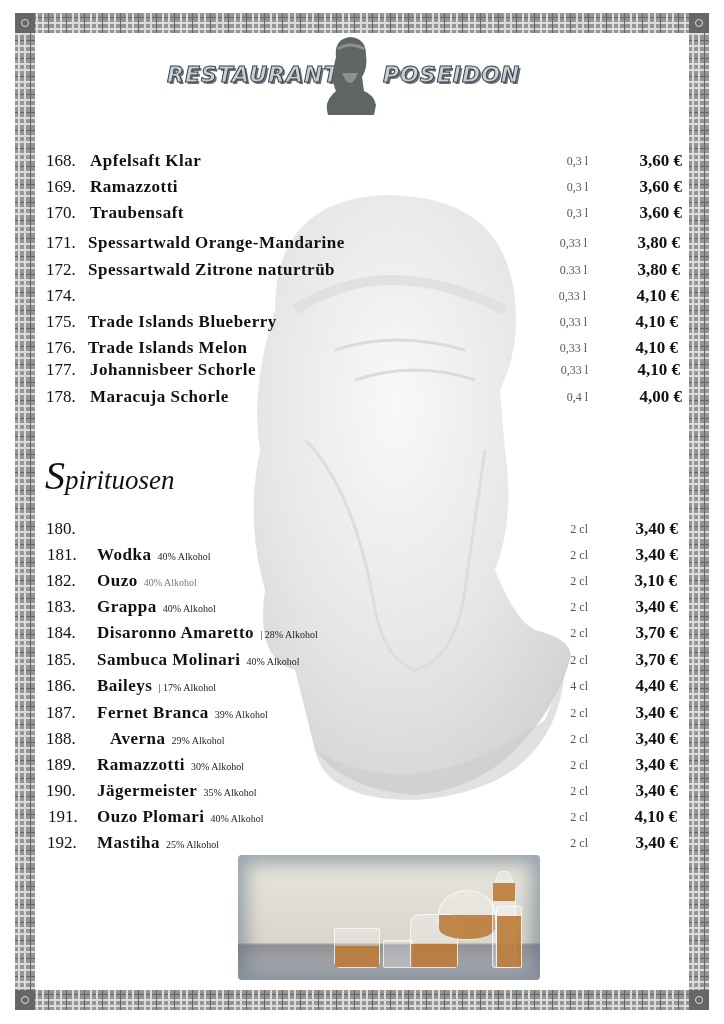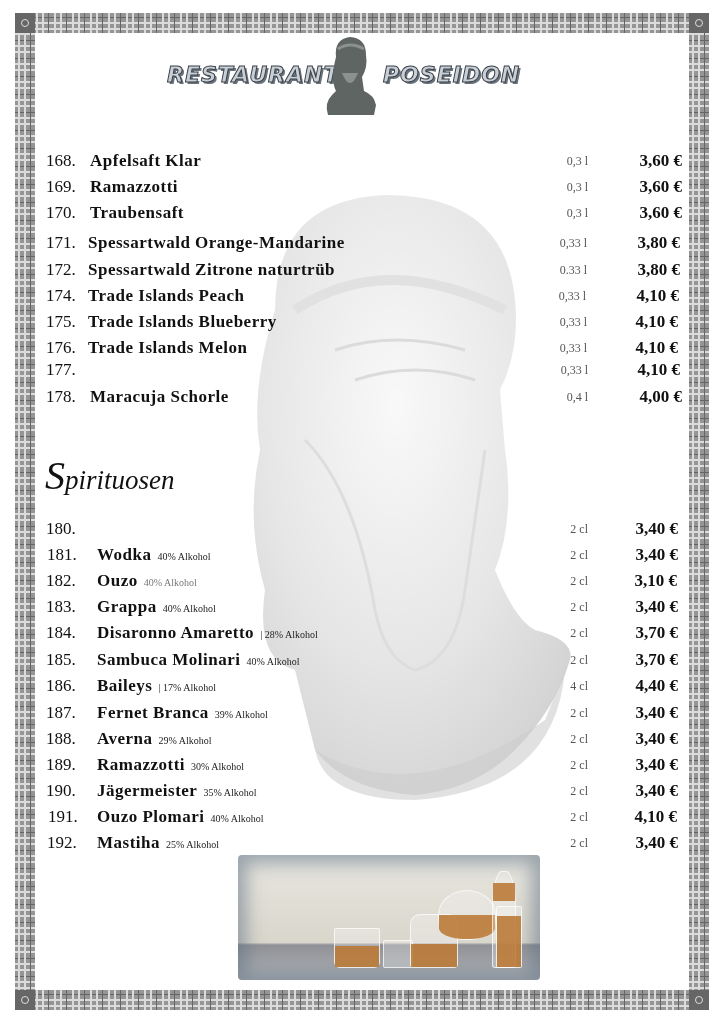--- a/index.html
+++ b/index.html
@@ -101,38 +101,38 @@
     <span class="price" style="left:600px">3,80 €</span>
   </div>
   <div class="row" style="top:259px">
     <span class="num" style="left:46px">172.</span>
     <span class="name" style="left:88px">Spessartwald Zitrone naturtrüb</span>
     <span class="vol" style="left:517px">0.33 l</span>
     <span class="price" style="left:600px">3,80 €</span>
   </div>
   <div class="row" style="top:285px">
     <span class="num" style="left:46px">174.</span>
-    <span class="name" style="left:88px">Trade Islands Peach</span>
     <span class="vol" style="left:516px">0,33 l</span>
     <span class="price" style="left:599px">4,10 €</span>
   </div>
   <div class="row" style="top:311px">
     <span class="num" style="left:46px">175.</span>
     <span class="name" style="left:88px">Trade Islands Blueberry</span>
     <span class="vol" style="left:517px">0,33 l</span>
     <span class="price" style="left:598px">4,10 €</span>
   </div>
   <div class="row" style="top:337px">
     <span class="num" style="left:46px">176.</span>
     <span class="name" style="left:88px">Trade Islands Melon</span>
     <span class="vol" style="left:517px">0,33 l</span>
     <span class="price" style="left:598px">4,10 €</span>
   </div>
   <div class="row" style="top:359px">
     <span class="num" style="left:46px">177.</span>
+    <span class="name" style="left:90px">Johannisbeer Schorle</span>
     <span class="vol" style="left:518px">0,33 l</span>
     <span class="price" style="left:600px">4,10 €</span>
   </div>
   <div class="row" style="top:386px">
     <span class="num" style="left:46px">178.</span>
     <span class="name" style="left:90px">Maracuja Schorle</span>
     <span class="vol" style="left:518px">0,4 l</span>
     <span class="price" style="left:602px">4,00 €</span>
   </div>
 </div>
@@ -182,21 +182,21 @@
     <span class="price" style="left:598px">4,40 €</span>
   </div>
   <div class="row" style="top:702px">
     <span class="num" style="left:46px">187.</span>
     <span class="name" style="left:97px"><span>Fernet Branca</span><span class="abv">39% Alkohol</span></span>
     <span class="vol" style="left:518px">2 cl</span>
     <span class="price" style="left:598px">3,40 €</span>
   </div>
   <div class="row" style="top:728px">
     <span class="num" style="left:46px">188.</span>
-    <span class="name" style="left:97px"><span>Averna</span><span class="abv">29% Alkohol</span></span>
+    <span class="name" style="left:110px"><span>Averna</span><span class="abv">29% Alkohol</span></span>
     <span class="vol" style="left:518px">2 cl</span>
     <span class="price" style="left:598px">3,40 €</span>
   </div>
   <div class="row" style="top:754px">
     <span class="num" style="left:46px">189.</span>
     <span class="name" style="left:97px"><span>Ramazzotti</span><span class="abv">30% Alkohol</span></span>
     <span class="vol" style="left:518px">2 cl</span>
     <span class="price" style="left:598px">3,40 €</span>
   </div>
   <div class="row" style="top:780px">

